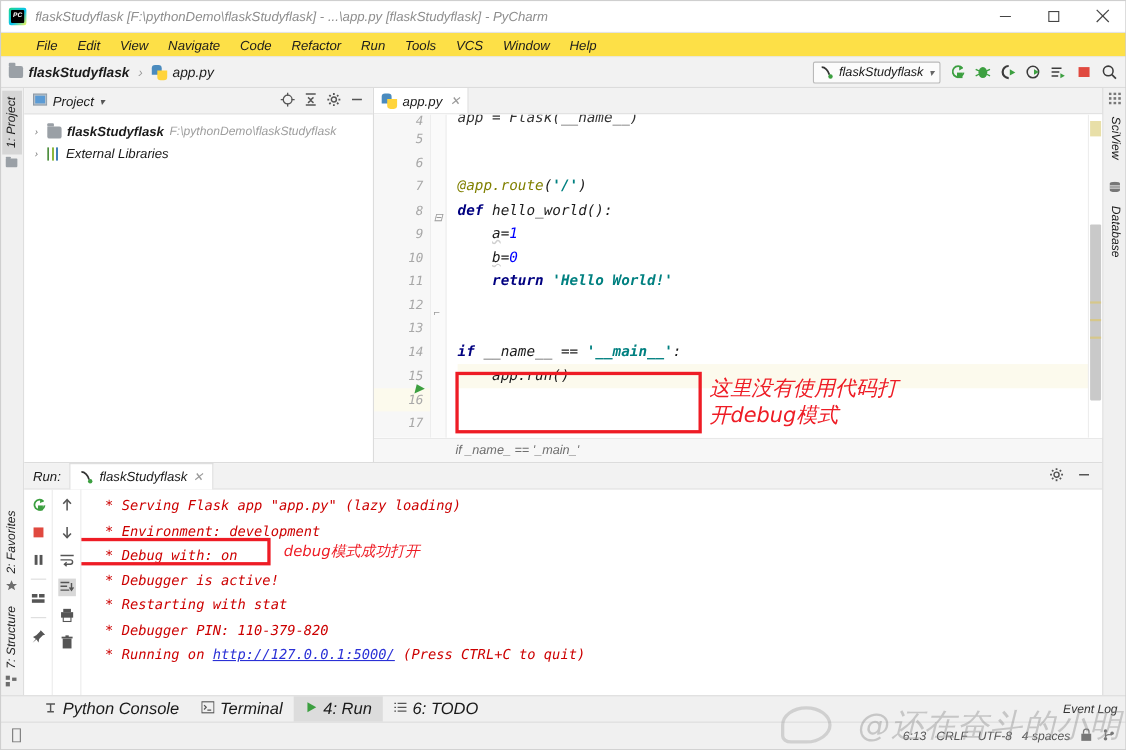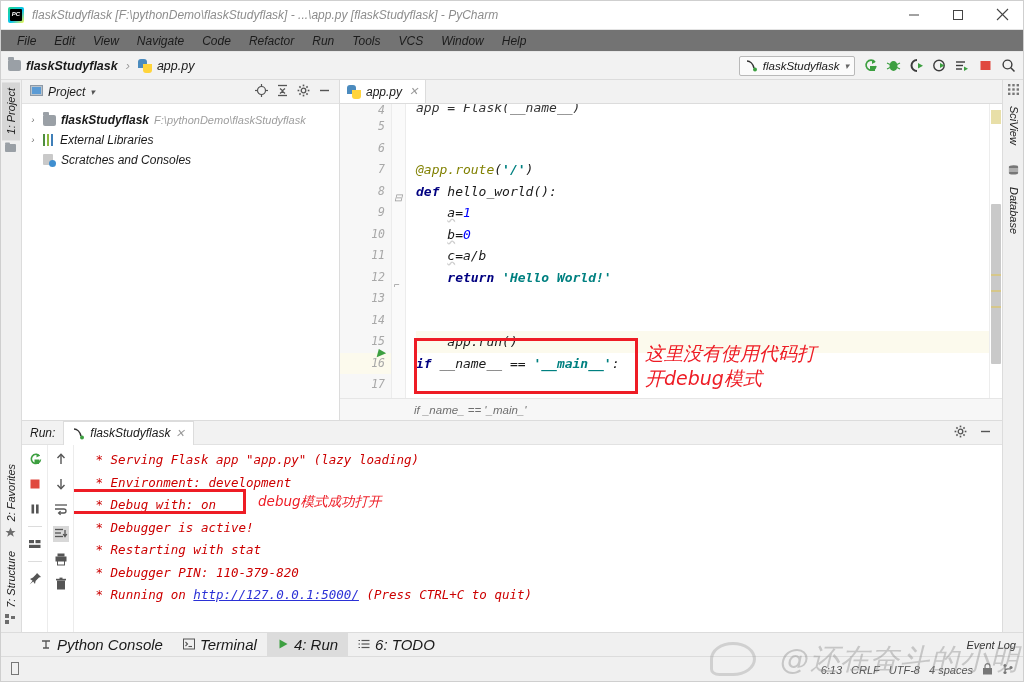--- a/index.html
+++ b/index.html
@@ -16,21 +16,21 @@
   
   .titlebar { height:30px; background:#ffffff; display:flex; align-items:center; padding:0 0 0 8px; border-bottom:1px solid #e3e3e3; flex:0 0 30px;}
   .pc-logo { width:16px; height:16px; border-radius:2px; background:linear-gradient(135deg,#21d789 0%,#07c3f2 55%,#fcf84a 100%); position:relative; margin-right:8px; flex:0 0 16px;}
   .pc-logo:after { content:"PC"; position:absolute; inset:2px; background:#000; color:#fff; font-size:6px; line-height:11px; text-align:center; border-radius:1px; font-family:"Liberation Sans",sans-serif; font-weight:bold;}
   .title-text { font-size:12px; color:#8d8d8d; white-space:nowrap; overflow:hidden;}
   .win-ctrls { margin-left:auto; display:flex; height:30px;}
   .win-btn { width:44px; height:30px; display:flex; align-items:center; justify-content:center; color:#444; font-size:13px;}
   .win-btn svg { display:block; }
 
   
-  .menubar { height:22px; background:#737373; display:flex; align-items:center; padding-left:8px; gap:0px; flex:0 0 22px; border-bottom:1px solid #e8e8e8;}
+  .menubar { height:22px; background:#fde047; display:flex; align-items:center; padding-left:24px; gap:0px; flex:0 0 22px; border-bottom:1px solid #e8e8e8;}
   .menu-item { padding:2px 9px; font-size:12px; color:#1c1c1c; }
 
   
   .navbar { height:28px; background:#f2f2f2; display:flex; align-items:center; padding-left:8px; flex:0 0 28px; border-bottom:1px solid #dcdcdc; }
   .crumb { display:flex; align-items:center; gap:5px; font-size:12.5px; font-weight:bold; }
   .crumb .sep { color:#9a9a9a; font-weight:normal; margin:0 3px; }
   .folder-ico { width:13px; height:11px; background:#9aa0a6; border-radius:1px 2px 2px 2px; position:relative;}
   .folder-ico:before{content:"";position:absolute;top:-3px;left:0;width:6px;height:3px;background:#9aa0a6;border-radius:1px 1px 0 0;}
   .py-ico { width:14px; height:14px; position:relative; display:inline-block;}
   .py-ico:before{content:"";position:absolute;left:0;top:0;width:9px;height:9px;background:#4b8bbe;border-radius:3px 3px 0 0;}
@@ -327,25 +327,20 @@
               <span class="arrow">›</span>
               <span class="folder-ico"></span>
               <span class="bold">flaskStudyflask</span>
               <span class="dim">F:\pythonDemo\flaskStudyflask</span>
             </div>
             <div class="trow">
               <span class="arrow">›</span>
               <span class="lib-ico"></span>
               <span>External Libraries</span>
             </div>
-            <div class="trow">
-              <span class="arrow"></span>
-              <span class="scratch-ico"></span>
-              <span>Scratches and Consoles</span>
-            </div>
           </div>
         </div>
 
         <div class="editor-col">
           <div class="tabrow">
             <div class="etab">
               <span class="py-ico"></span>
               <span>app.py</span>
               <span class="x">✕</span>
             </div>
@@ -377,26 +372,25 @@
             </div>
 
             <div class="code">
               <div class="cline" style="height:12px;line-height:8px;overflow:hidden;color:#333">app = Flask(__name__)</div>
               <div class="cline"></div>
               <div class="cline"></div>
               <div class="cline"><span class="deco">@app.route</span>(<span class="str">'/'</span>)</div>
               <div class="cline"><span class="kw">def</span> hello_world():</div>
               <div class="cline">    <span class="wave">a</span>=<span class="num">1</span></div>
               <div class="cline">    <span class="wave">b</span>=<span class="num">0</span></div>
-              <div class="cline">    <span class="wave">c</span>=a/b</div>
               <div class="cline">    <span class="kw">return</span> <span class="str">'Hello World!'</span></div>
               <div class="cline"></div>
               <div class="cline"></div>
+              <div class="cline"><span class="kw">if</span> __name__ == <span class="str">'__main__'</span>:</div>
               <div class="cline hl">    app.run()</div>
-              <div class="cline"><span class="kw">if</span> __name__ == <span class="str">'__main__'</span>:</div>
               <div class="cline"></div>
             </div>
 
             <div class="redbox" style="left:74px;top:234px;width:224px;height:56px;"></div>
             <div class="note" style="left:305px;top:240px;">
               <div>这里没有使用代码打</div>
               <div style="margin-top:6px">开debug模式</div>
             </div>
 
             <div class="scroll-track">

